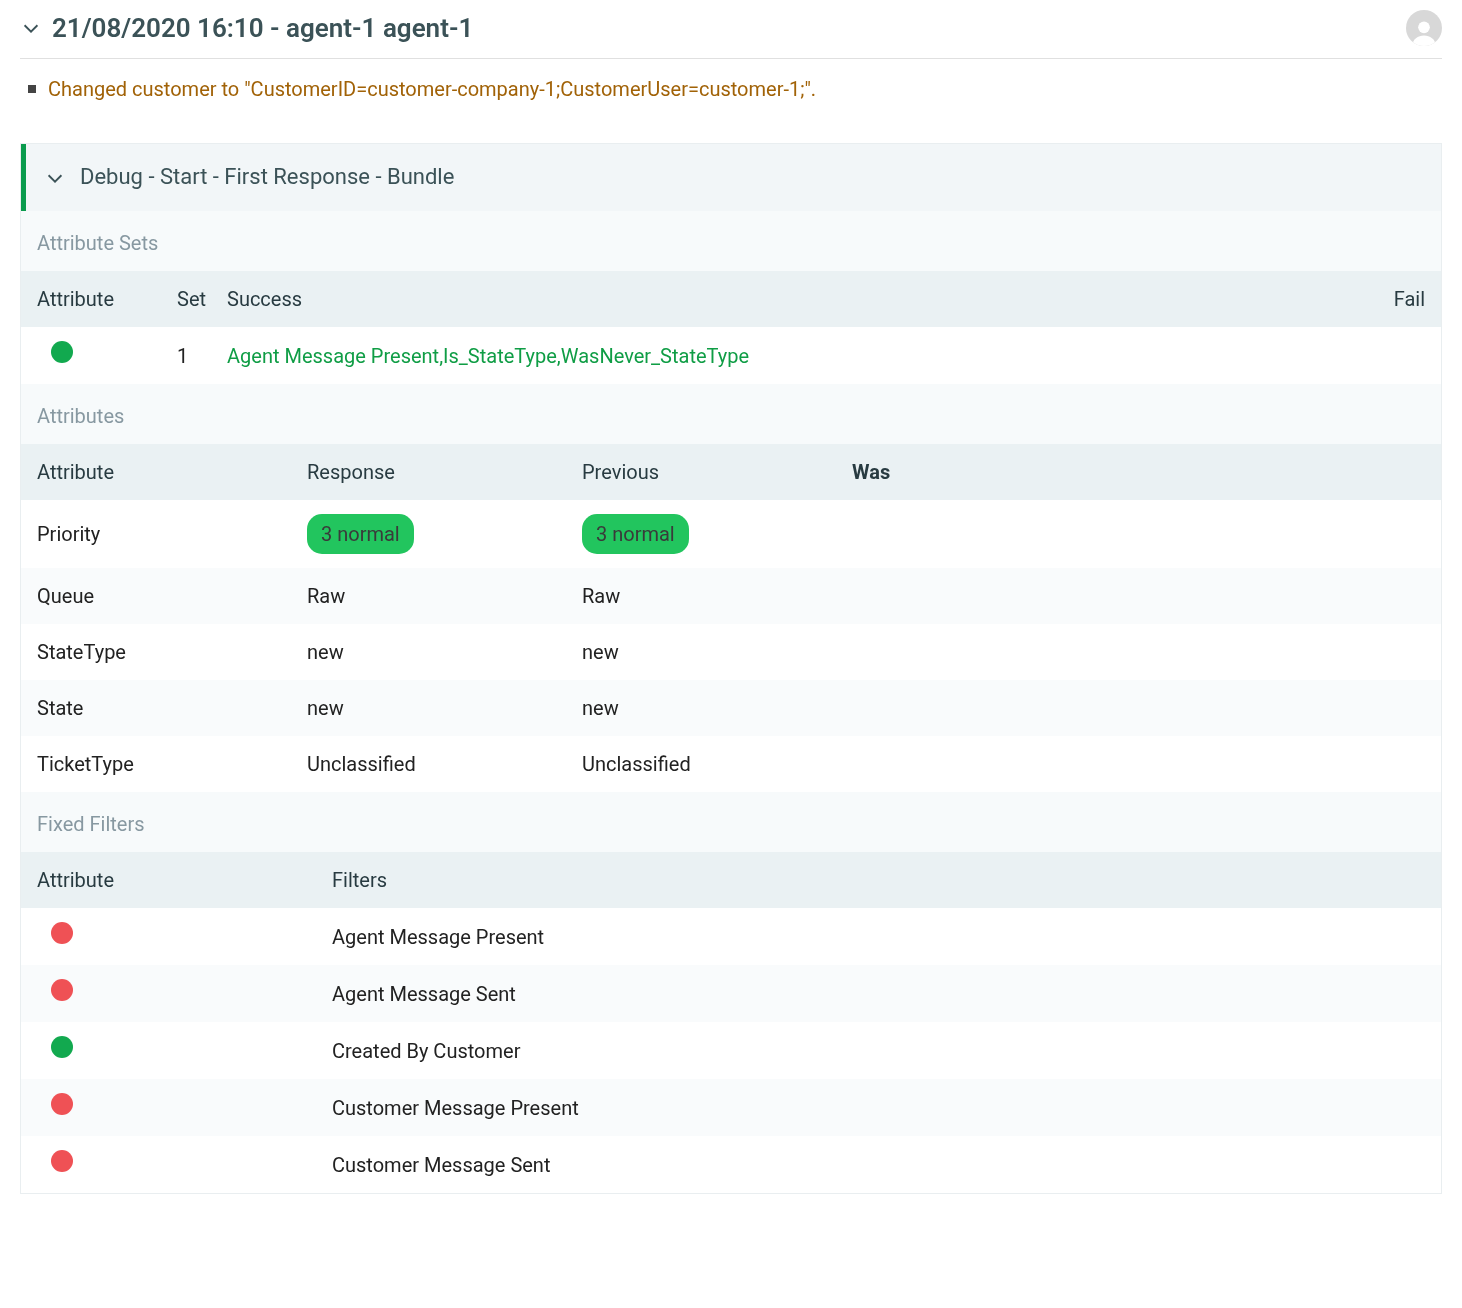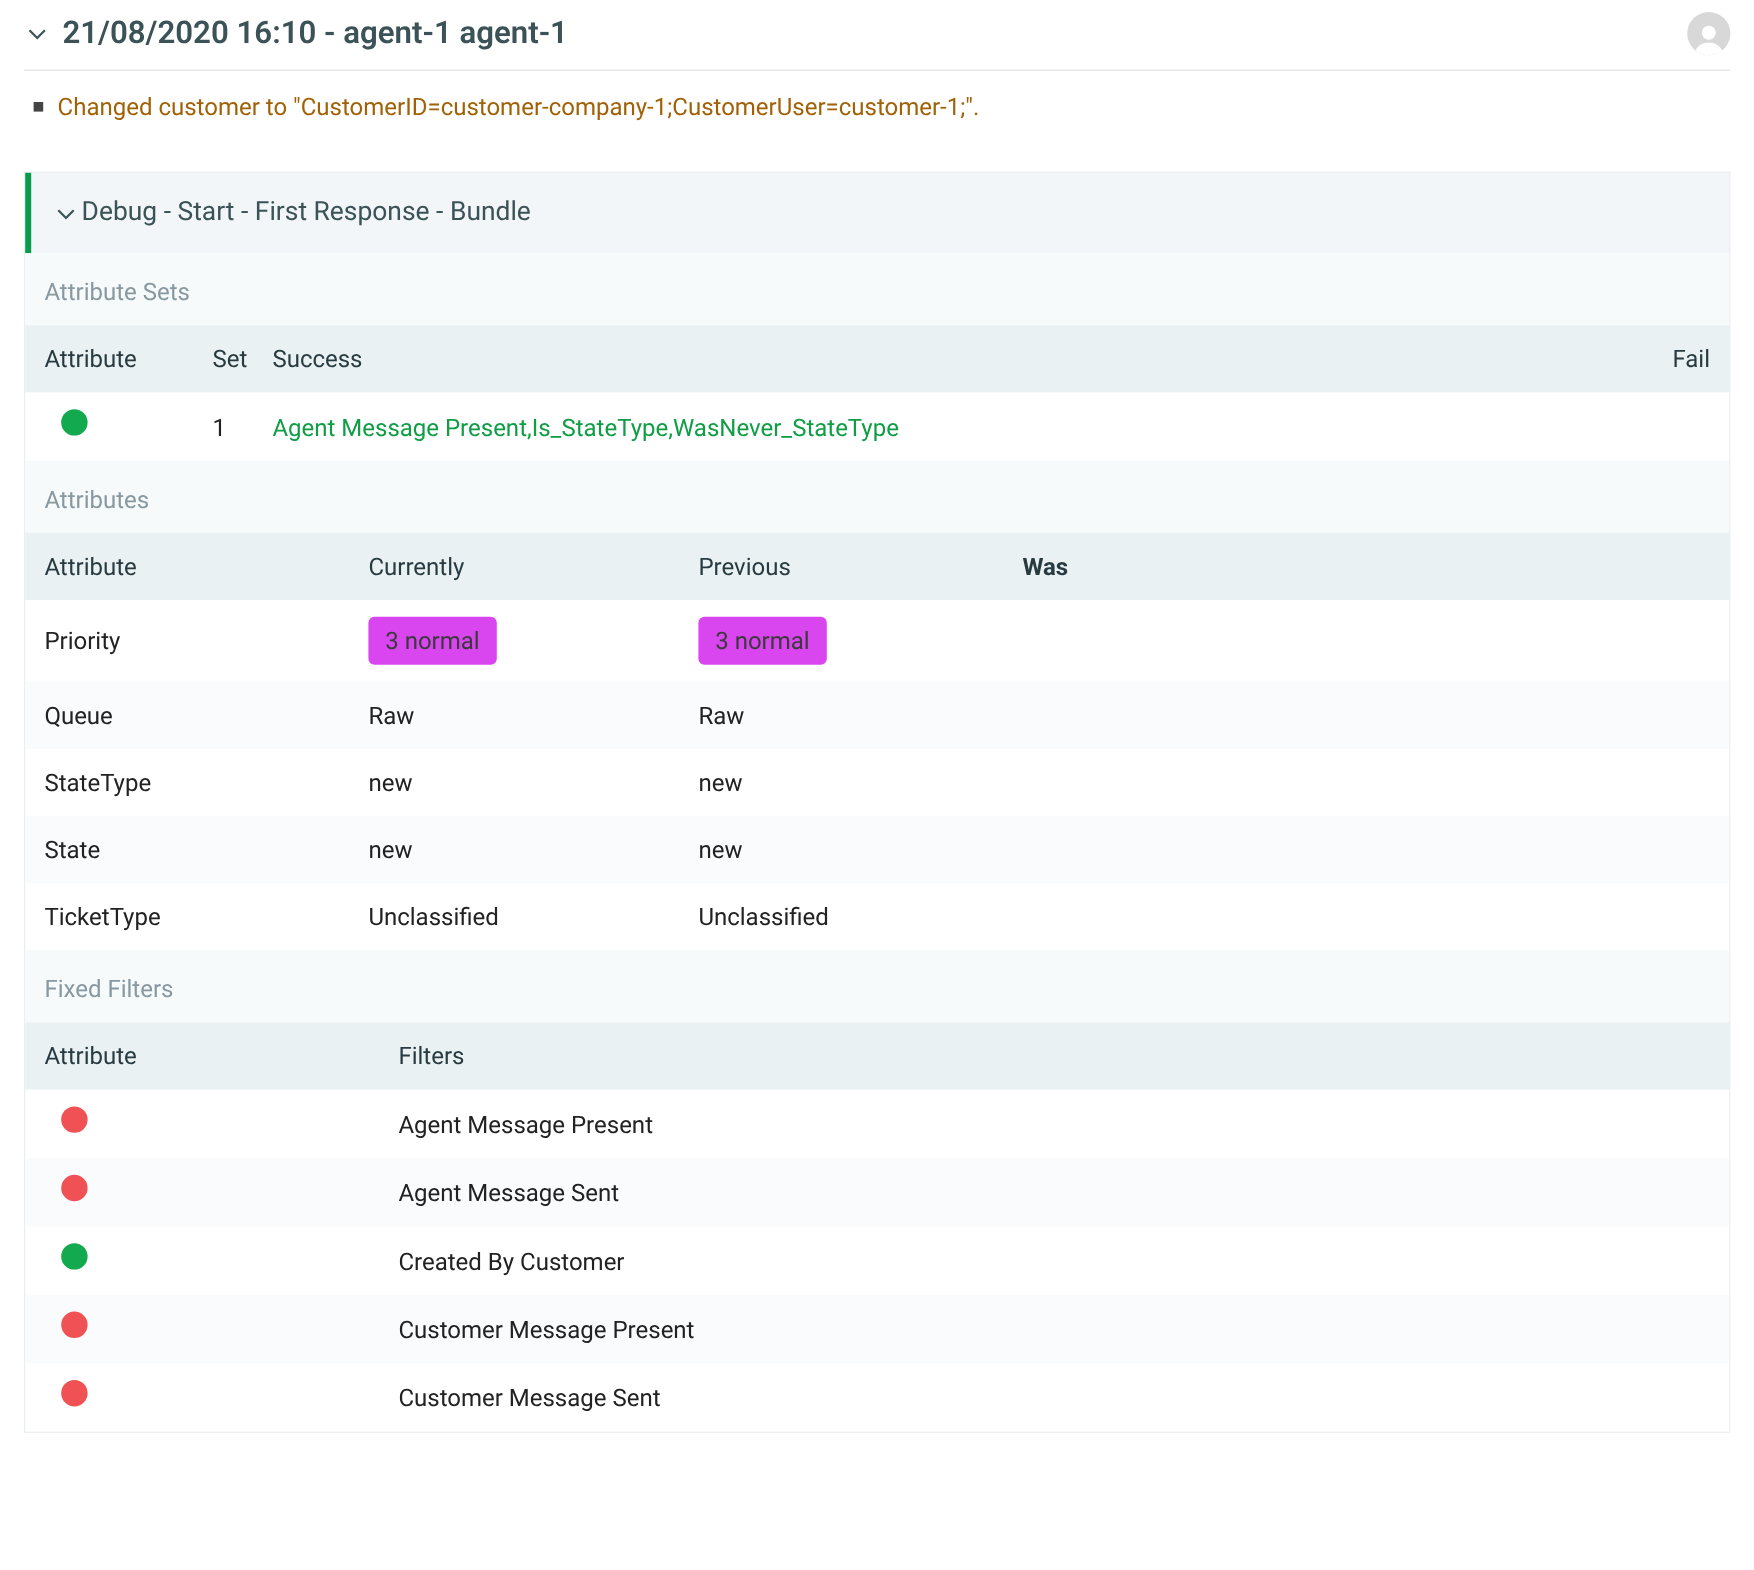--- a/index.html
+++ b/index.html
@@ -46,21 +46,21 @@
     display:flex; align-items:flex-start; gap:12px;
     font-size:20px; color:#a16207;
   }
   .bullet {
     width:8px; height:8px; background:#444; margin-top:10px; flex:0 0 auto;
   }
 
   
   .debug-panel { border:1px solid #e9eef0; }
   .debug-header {
-    display:flex; align-items:center; gap:2px;
+    display:flex; align-items:center; gap:14px;
     background:#f2f6f8;
     border-left:5px solid #0a9b4d;
     padding:18px 18px;
   }
   .debug-title { font-size:22px; color:#3b5257; }
 
   .section-label {
     background:#f7fafb;
     color:#8798a1;
     font-size:20px;
@@ -97,24 +97,24 @@
   .success-text { color:#0f9d45; }
 
   
   .col-a-name { width:270px; flex:0 0 auto; }
   .col-a-curr { width:275px; flex:0 0 auto; }
   .col-a-prev { width:270px; flex:0 0 auto; }
   .col-a-was { flex:1 1 auto;font-weight:bold; }
 
   .tag {
     display:inline-block;
-    background:#d946ef;
+    background:#22c55e;
     color:#3a3a3a;
     padding:6px 14px;
-    border-radius:5px;
+    border-radius:15px;
     font-size:20px;
   }
 
   
   .col-f-status { width:295px; flex:0 0 auto; }
   .col-f-filter { flex:1 1 auto; }
   .col-f-status .status-dot { margin-left:14px; }
 
 </style>
 </head>
@@ -166,21 +166,21 @@
         <div class="col-attr-status"><span class="status-dot dot-green" style="margin-left: 14px;"></span></div>
         <div class="col-set">1</div>
         <div class="col-success success-text">Agent Message Present,Is_StateType,WasNever_StateType</div>
         <div class="col-fail"></div>
       </div>
     </div>
 
   <div class="section-label">Attributes</div>
   <div class="table-head-row">
     <div class="col-a-name">Attribute</div>
-    <div class="col-a-curr">Currently</div>
+    <div class="col-a-curr">Response</div>
     <div class="col-a-prev">Previous</div>
     <div class="col-a-was">Was</div>
   </div>
   <div id="attributes-rows">
       <div class="data-row">
         <div class="col-a-name">Priority</div>
         <div class="col-a-curr"><span class="tag">3 normal</span></div>
         <div class="col-a-prev"><span class="tag">3 normal</span></div>
         <div class="col-a-was"></div>
       </div>

